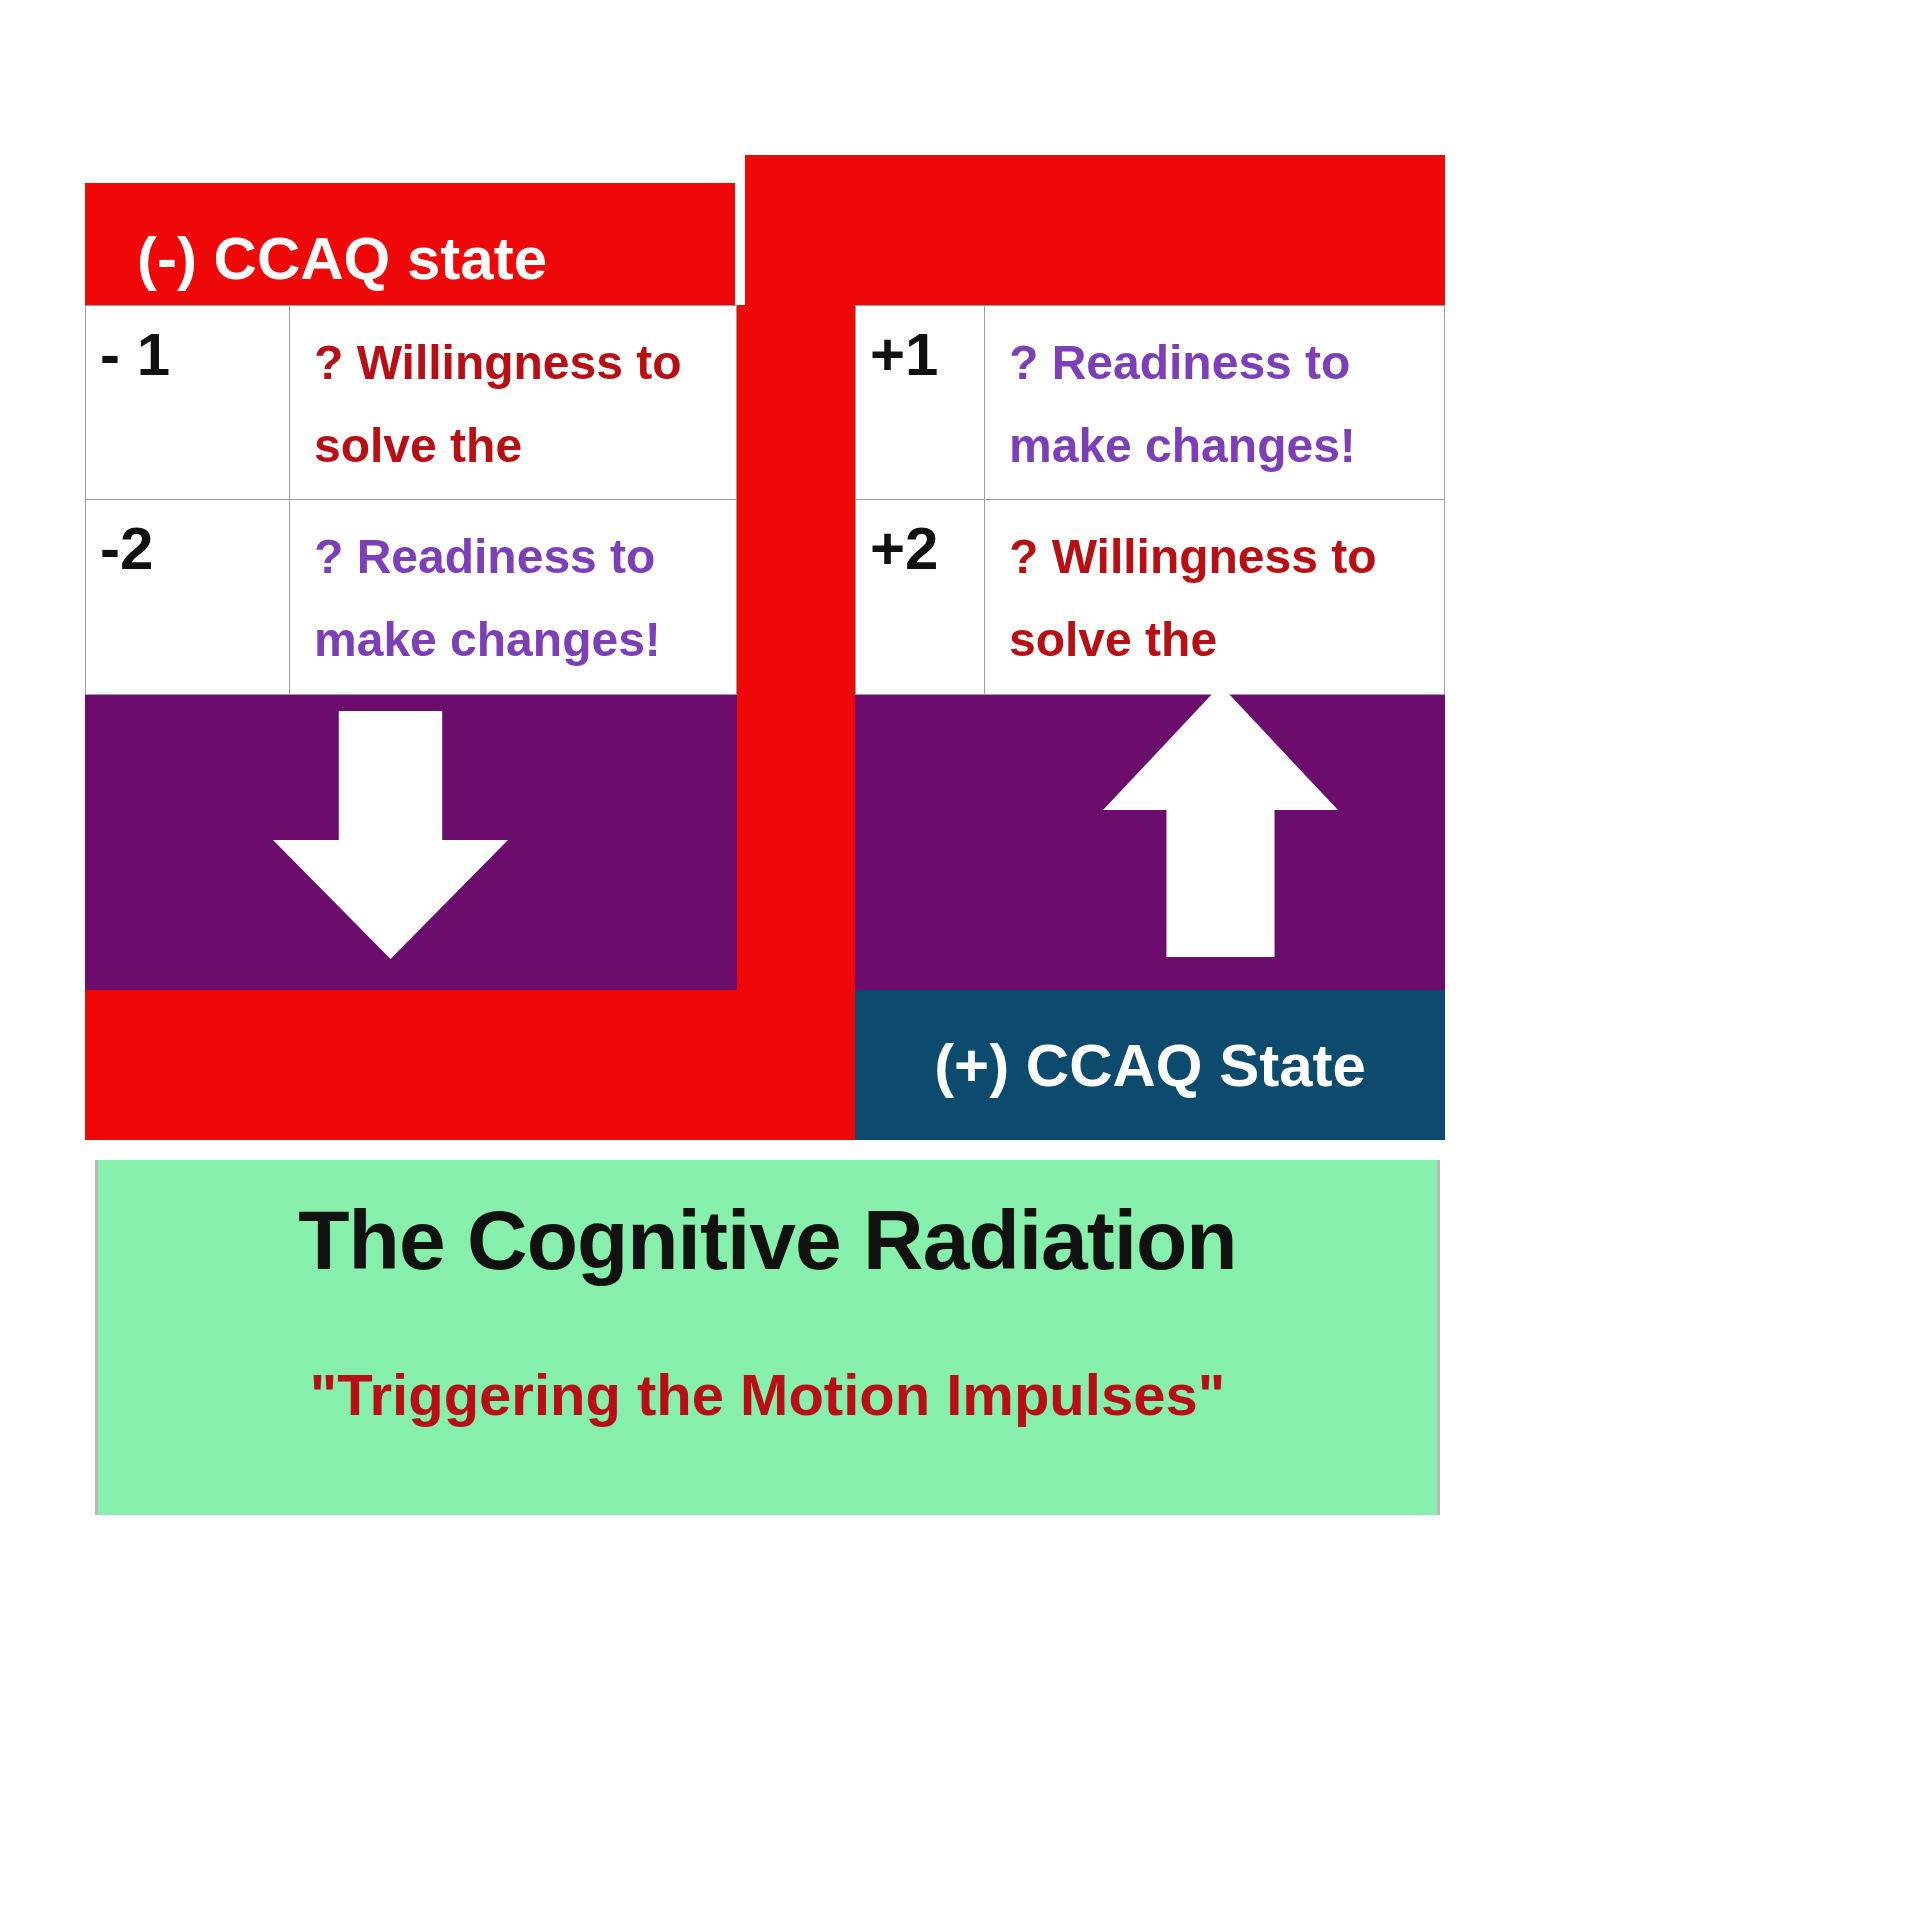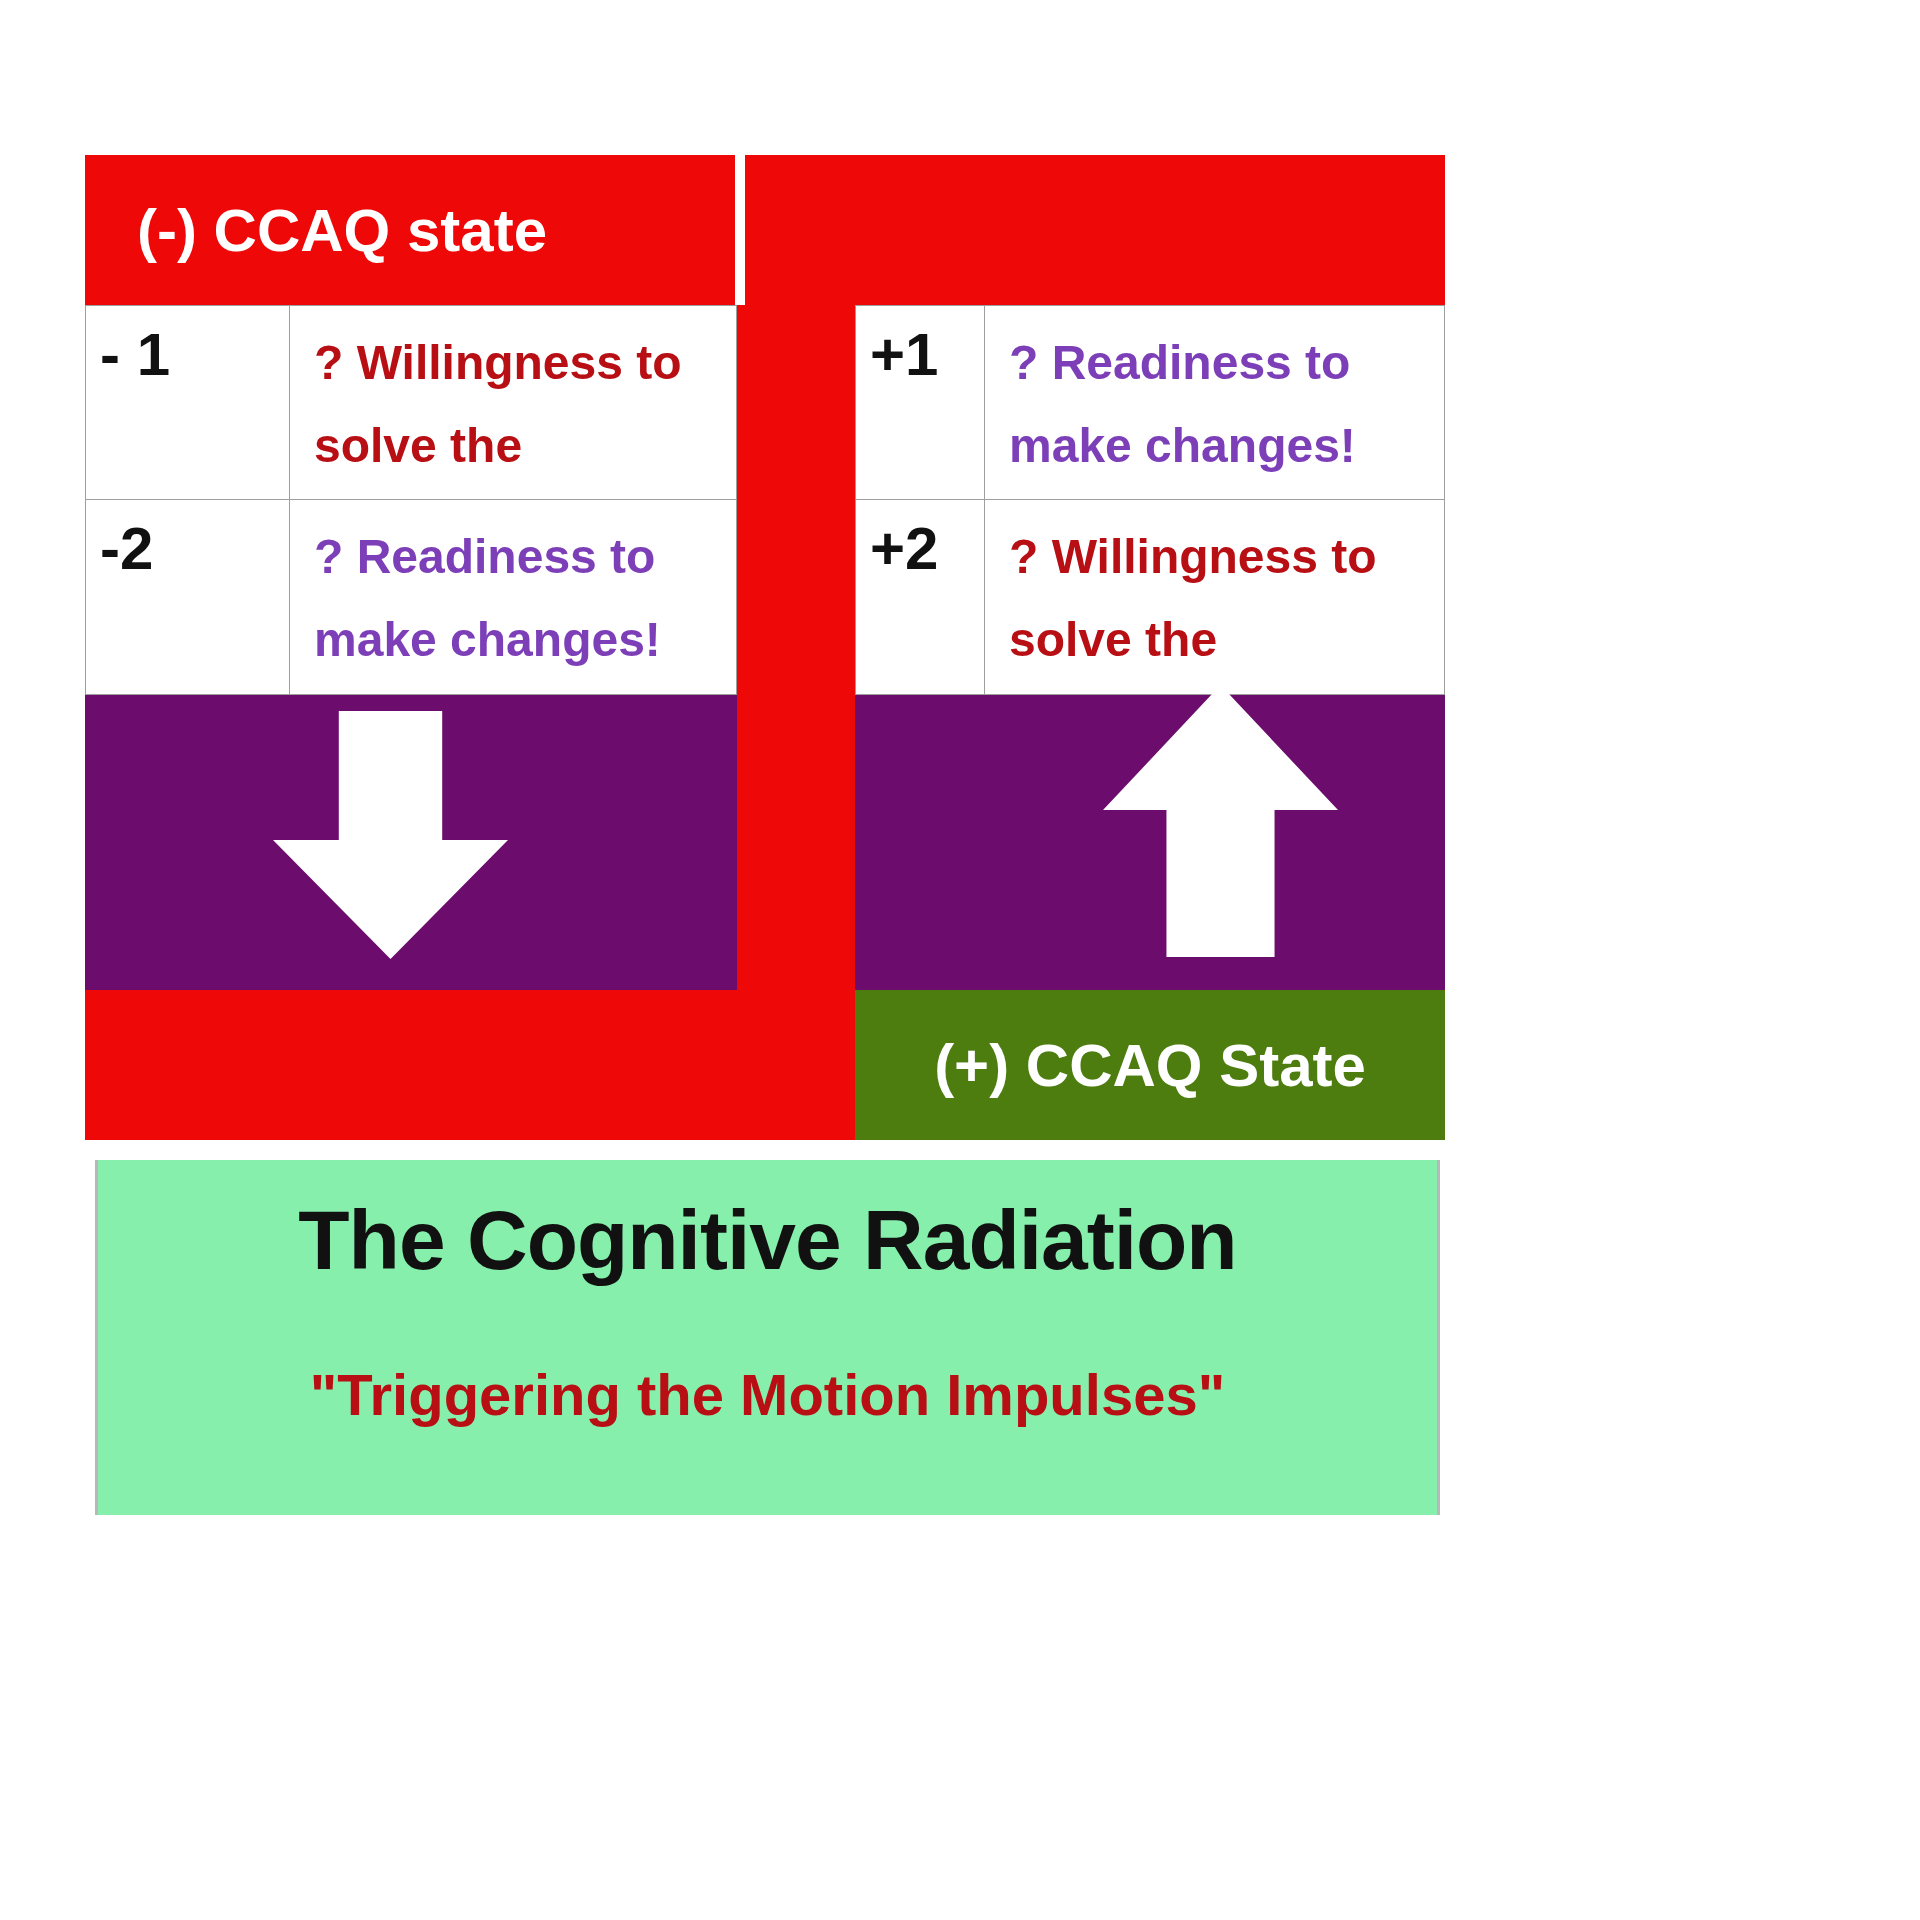--- a/index.html
+++ b/index.html
@@ -54,21 +54,21 @@
   .caption .title { margin-top:32px; font-size:84px; color:#111111; letter-spacing:-1px; }
   .caption .subtitle { margin-top:72px; font-size:58px; }
 </style>
 </head>
 <body>
 
 <div class="page">
 
   <div class="table">
 
-    <div class="banner banner-left" style="background-color: rgb(238, 8, 8);">
+    <div class="banner banner-left" style="background-color: rgb(238, 8, 8); margin-top: 28px;">
       <span class="banner-label" style="color: rgb(255, 255, 255);">(-)  CCAQ state</span>
     </div>
     <div class="banner banner-right" style="background-color: rgb(238, 8, 8);"></div>
 
     <div class="center-stripe" style="background-color: rgb(238, 8, 8);"></div>
 
     <div class="rows rows-left">
       <div class="row">
         <div class="cell num">- 1</div>
         <div class="cell text" style="color: rgb(184, 15, 20);">? Willingness to solve the problem!</div>
@@ -91,21 +91,21 @@
     </div>
 
     <div class="band band-left" style="background-color: rgb(108, 13, 110);">
       <div class="arrow arrow-down"></div>
     </div>
     <div class="band band-right" style="background-color: rgb(108, 13, 110);">
       <div class="arrow arrow-up"></div>
     </div>
 
     <div class="bottom bottom-left" style="background-color: rgb(238, 8, 8);"></div>
-    <div class="bottom bottom-right" style="background-color: #4d7c0f;">
+    <div class="bottom bottom-right" style="background-color: #0c4a6e;">
       <span class="bottom-label" style="color: rgb(255, 255, 255);">(+) CCAQ State</span>
     </div>
 
   </div>
 
   <div class="caption">
     <div class="title">The Cognitive Radiation</div>
     <div class="subtitle" style="color: rgb(184, 15, 20);">"Triggering the Motion Impulses"</div>
   </div>
 

